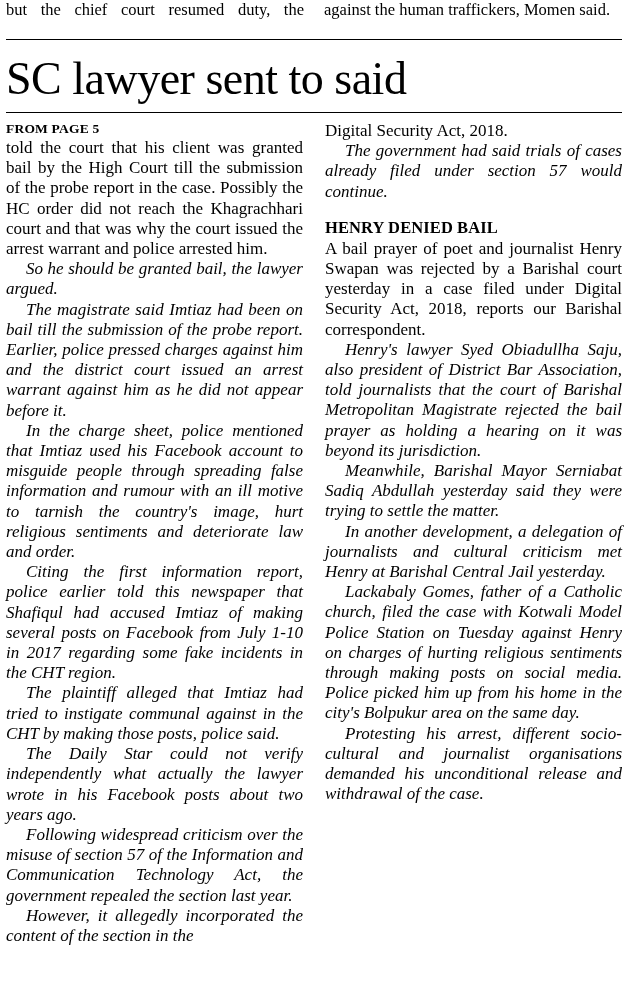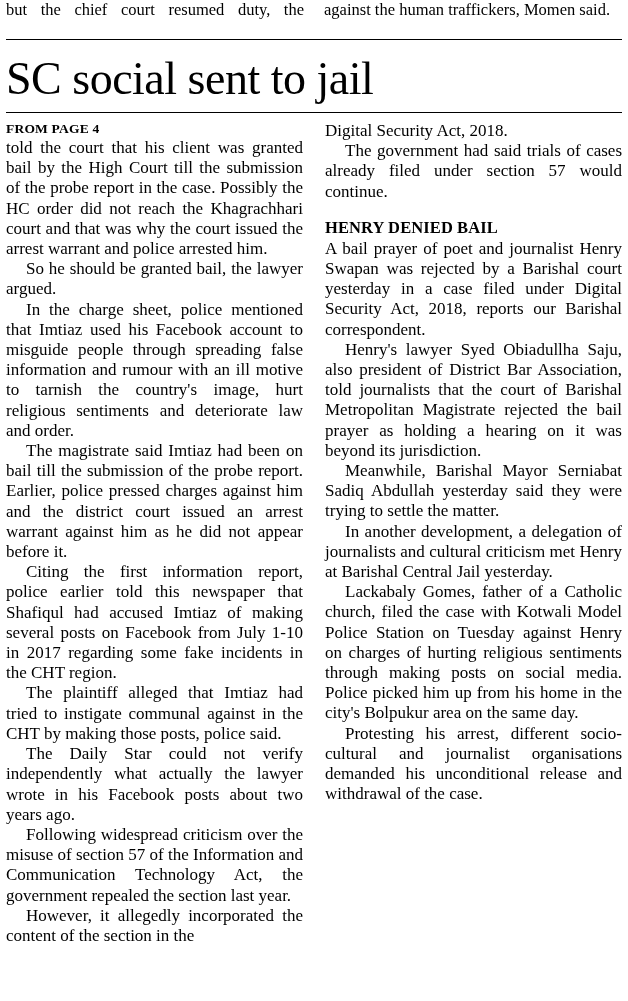--- a/index.html
+++ b/index.html
@@ -89,50 +89,51 @@
     margin: 0;
     font-size: 17px;
     line-height: 20.2px;
     text-align: justify;
     text-justify: inter-word;
     hyphens: auto;
     -webkit-hyphens: auto;
   }
   p.body.indent {
     text-indent: 20px;
+    font-style: italic;
   }
 </style>
 </head>
 <body>
 
 <div class="page">
 
   <div class="top-remnant">
     <div class="col">
       <p>but the chief court resumed duty, the minister said.</p>
     </div>
     <div class="col">
       <p>against the human traffickers, Momen said.</p>
     </div>
   </div>
 
   <hr class="rule-top">
 
-  <h1 class="headline">SC social sent to jail</h1>
+  <h1 class="headline">SC lawyer sent to said</h1>
 
   <hr class="rule-under-headline">
 
   <div class="columns">
 
     <div class="col">
-      <div class="kicker">FROM PAGE 4</div>
+      <div class="kicker">FROM PAGE 5</div>
       <p class="body">told the court that his client was granted bail by the High Court till the submission of the probe report in the case. Possibly the HC order did not reach the Khagrachhari court and that was why the court issued the arrest warrant and police arrested him.</p>
       <p class="body indent">So he should be granted bail, the lawyer argued.</p>
+      <p class="body indent">The magistrate said Imtiaz had been on bail till the submission of the probe report. Earlier, police pressed charges against him and the district court issued an arrest warrant against him as he did not appear before it.</p>
       <p class="body indent">In the charge sheet, police mentioned that Imtiaz used his Facebook account to misguide people through spreading false information and rumour with an ill motive to tarnish the country's image, hurt religious sentiments and deteriorate law and order.</p>
-      <p class="body indent">The magistrate said Imtiaz had been on bail till the submission of the probe report. Earlier, police pressed charges against him and the district court issued an arrest warrant against him as he did not appear before it.</p>
       <p class="body indent">Citing the first information report, police earlier told this newspaper that Shafiqul had accused Imtiaz of making several posts on Facebook from July 1-10 in 2017 regarding some fake incidents in the CHT region.</p>
       <p class="body indent">The plaintiff alleged that Imtiaz had tried to instigate communal against in the CHT by making those posts, police said.</p>
       <p class="body indent">The Daily Star could not verify independently what actually the lawyer wrote in his Facebook posts about two years ago.</p>
       <p class="body indent">Following widespread criticism over the misuse of section 57 of the Information and Communication Technology Act, the government repealed the section last year.</p>
       <p class="body indent">However, it allegedly incorporated the content of the section in the</p>
     </div>
 
     <div class="col">
       <p class="body">Digital Security Act, 2018.</p>
       <p class="body indent">The government had said trials of cases already filed under section 57 would continue.</p>

